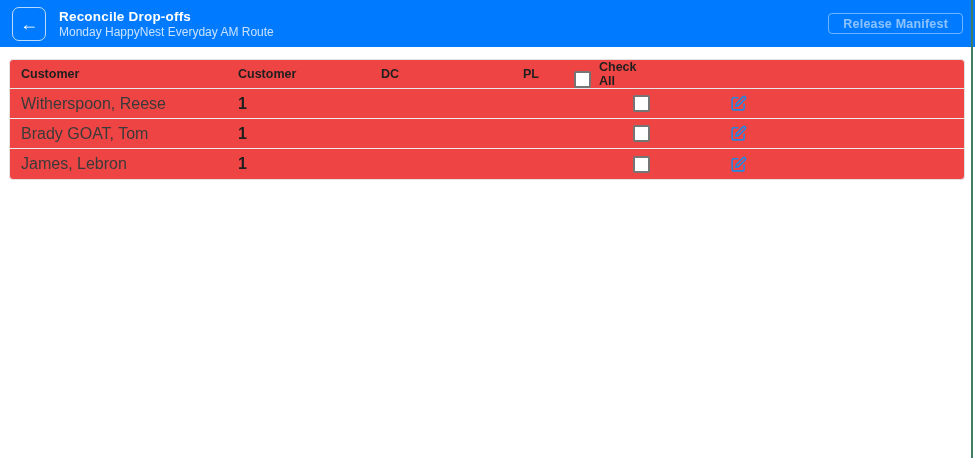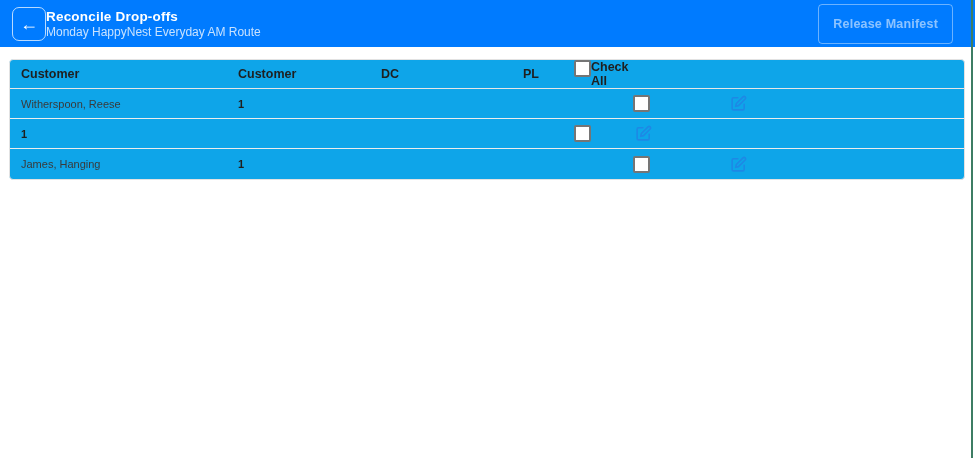--- a/index.html
+++ b/index.html
@@ -15,61 +15,61 @@
     height:47px;background:#007bff;display:flex;align-items:center;
     padding:0 12px;box-sizing:border-box;
   }
   .back-btn{
     width:34px;height:34px;flex:0 0 auto;
     border:1px solid rgba(255,255,255,0.72);border-radius:7px;
     background:transparent;color:#ffffff;font-size:18px;line-height:1;
     display:flex;align-items:center;justify-content:center;cursor:pointer;
     padding:0;
   }
-  .title-block{display:flex;flex-direction:column;justify-content:center;}
+  .title-block{margin-left:13px;display:flex;flex-direction:column;justify-content:center;}
   .title{color:#ffffff;font-size:13.5px;font-weight:bold;letter-spacing:.2px;line-height:17px;}
   .subtitle{color:rgba(255,255,255,0.78);font-size:12px;line-height:15px;}
   .appbar-spacer{flex:1;}
   .hdr-btn{
     border-radius:4px;background:transparent;cursor:pointer;
     font-family:"Liberation Sans", sans-serif;
     font-size:12.5px;font-weight:bold;letter-spacing:.2px;
     display:flex;align-items:center;gap:8px;
     padding:0 14px;height:30px;box-sizing:border-box;
   }
   .btn-release{
     border:1px solid rgba(255,255,255,0.42);
     color:rgba(255,255,255,0.55);
-    margin-right:10px;height:40px;
+    height:21px;
   }
   .btn-organize{
     border:2px solid rgba(255,255,255,0.88);
     color:#ffffff;
   }
   .btn-organize .fwd-arrow{font-size:15px;font-weight:normal;line-height:1;}
 
   
   .card{
     margin:12px 10px 0 9px;
-    border:1px solid #e2e2e2;border-radius:4px;background:#0ea5e9;
+    border:1px solid #e2e2e2;border-radius:4px;background:#ef4444;
     overflow:hidden;
   }
   .trow{
     display:grid;
     grid-template-columns:217px 143px 142px 51px 59px 95px 1fr;
     align-items:center;
     padding-left:11px;box-sizing:border-box;
   }
   .thead{height:29px;border-bottom:1px solid #e6e6e6;}
   .thead .th{font-size:12.5px;font-weight:bold;color:#1f1f1f;}
   .tbody-row{height:30px;border-bottom:1px solid #ececec;}
   .tbody-row:last-child{border-bottom:none;}
-  .cell{font-size:11px;color:#3a3a3a;}
+  .cell{font-size:16px;color:#3a3a3a;}
   .cell-bundles{font-weight:bold;color:#1f1f1f;}
-  .checkwrap{display:flex;align-items:flex-start;}
+  .checkwrap{display:flex;align-items:flex-end;gap:8px;}
   .checkbox{
     width:13px;height:13px;border:2px solid #757575;border-radius:2px;
     background:#ffffff;cursor:pointer;flex:0 0 auto;
   }
   .edit-btn{
     background:none;border:none;padding:0;margin-left:2px;cursor:pointer;
     display:flex;align-items:center;
   }
 
   
@@ -120,39 +120,40 @@
       <button class="edit-btn">
         <svg width="17" height="17" viewBox="0 0 24 24" fill="none" stroke="#1e88e5" stroke-width="2.2" stroke-linecap="round" stroke-linejoin="round">
           <path d="M11 4H5a2 2 0 0 0-2 2v13a2 2 0 0 0 2 2h13a2 2 0 0 0 2-2v-6"></path>
           <path d="M18.4 2.6a2.1 2.1 0 0 1 3 3L12 15l-4 1 1-4 9.4-9.4z"></path>
         </svg>
       </button>
     </div>
   </div>
 
   <div class="trow tbody-row">
+    <div class="cell cell-customer">Brady GOAT, Tom</div>
     <div class="cell cell-bundles">1</div>
     <div class="cell cell-hanging"></div>
     <div class="cell cell-dc"></div>
     <div class="cell cell-pl"></div>
     <div class="cell checkwrap">
       <span class="checkbox"></span>
     </div>
     <div class="cell">
       <button class="edit-btn">
         <svg width="17" height="17" viewBox="0 0 24 24" fill="none" stroke="#1e88e5" stroke-width="2.2" stroke-linecap="round" stroke-linejoin="round">
           <path d="M11 4H5a2 2 0 0 0-2 2v13a2 2 0 0 0 2 2h13a2 2 0 0 0 2-2v-6"></path>
           <path d="M18.4 2.6a2.1 2.1 0 0 1 3 3L12 15l-4 1 1-4 9.4-9.4z"></path>
         </svg>
       </button>
     </div>
   </div>
 
   <div class="trow tbody-row">
-    <div class="cell cell-customer">James, Hanging</div>
+    <div class="cell cell-customer">James, Lebron</div>
     <div class="cell cell-bundles">1</div>
     <div class="cell cell-hanging"></div>
     <div class="cell cell-dc"></div>
     <div class="cell cell-pl"></div>
     <div class="cell checkwrap">
       <span class="checkbox"></span>
     </div>
     <div class="cell">
       <button class="edit-btn">
         <svg width="17" height="17" viewBox="0 0 24 24" fill="none" stroke="#1e88e5" stroke-width="2.2" stroke-linecap="round" stroke-linejoin="round">

